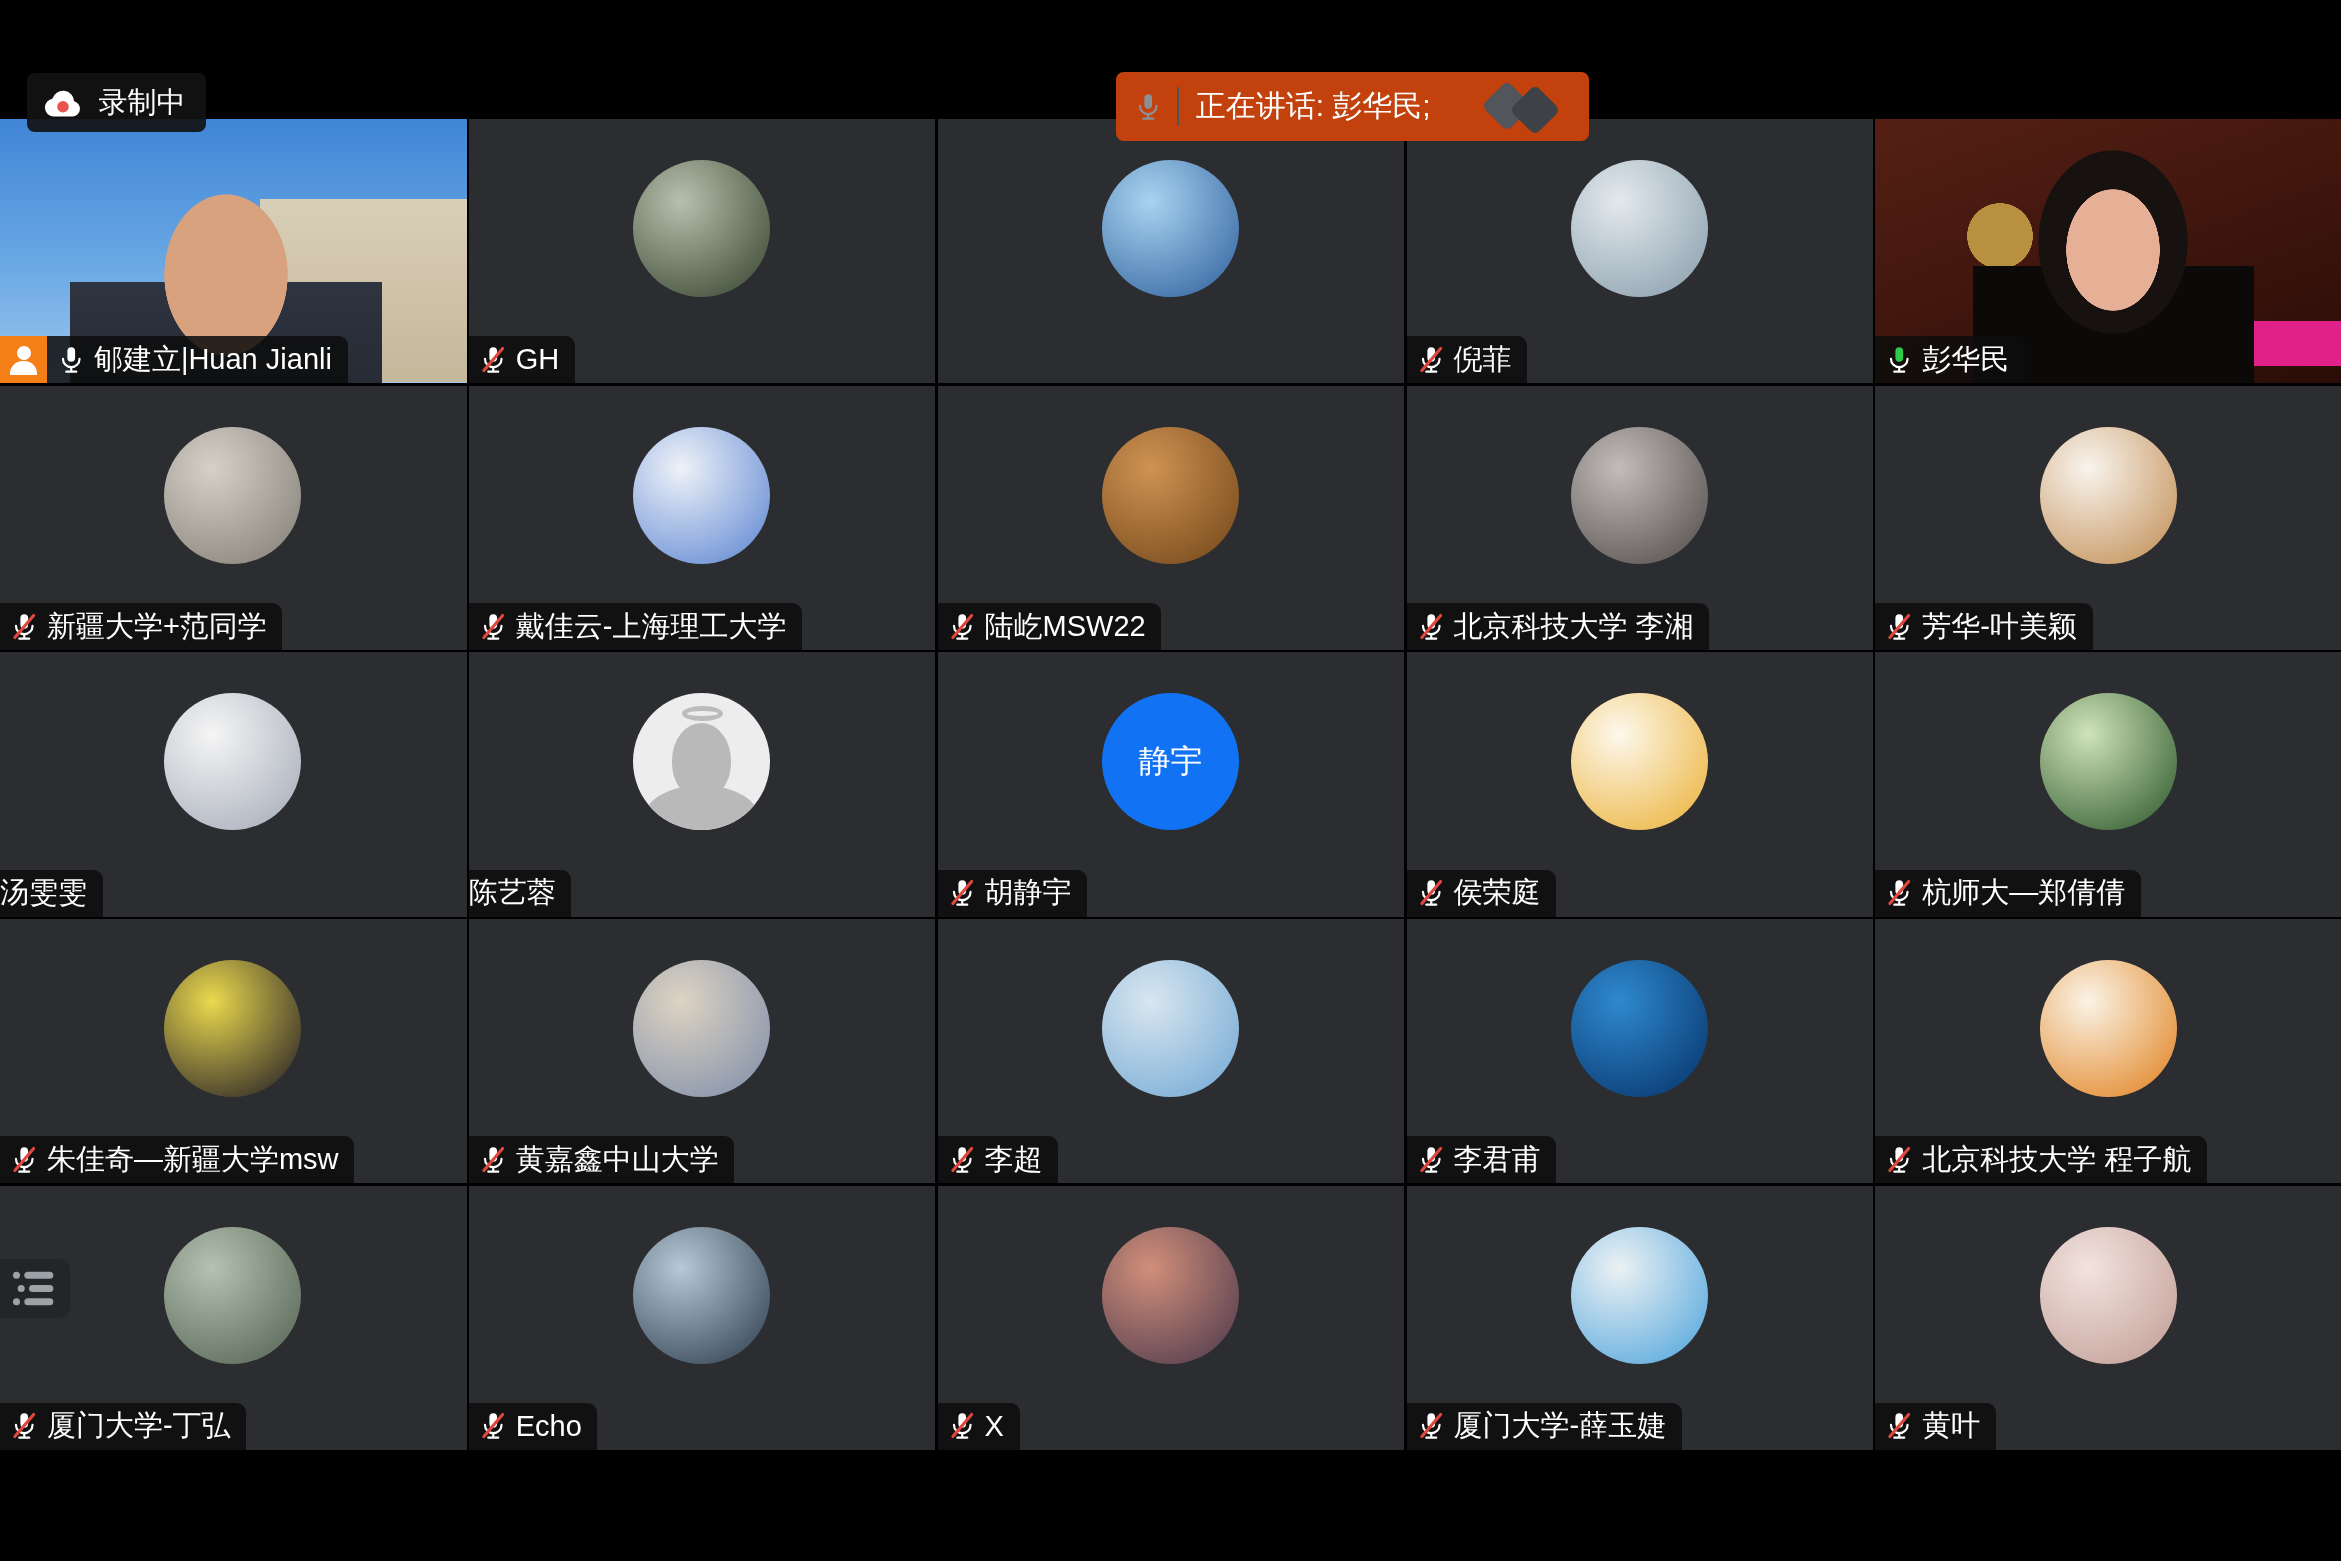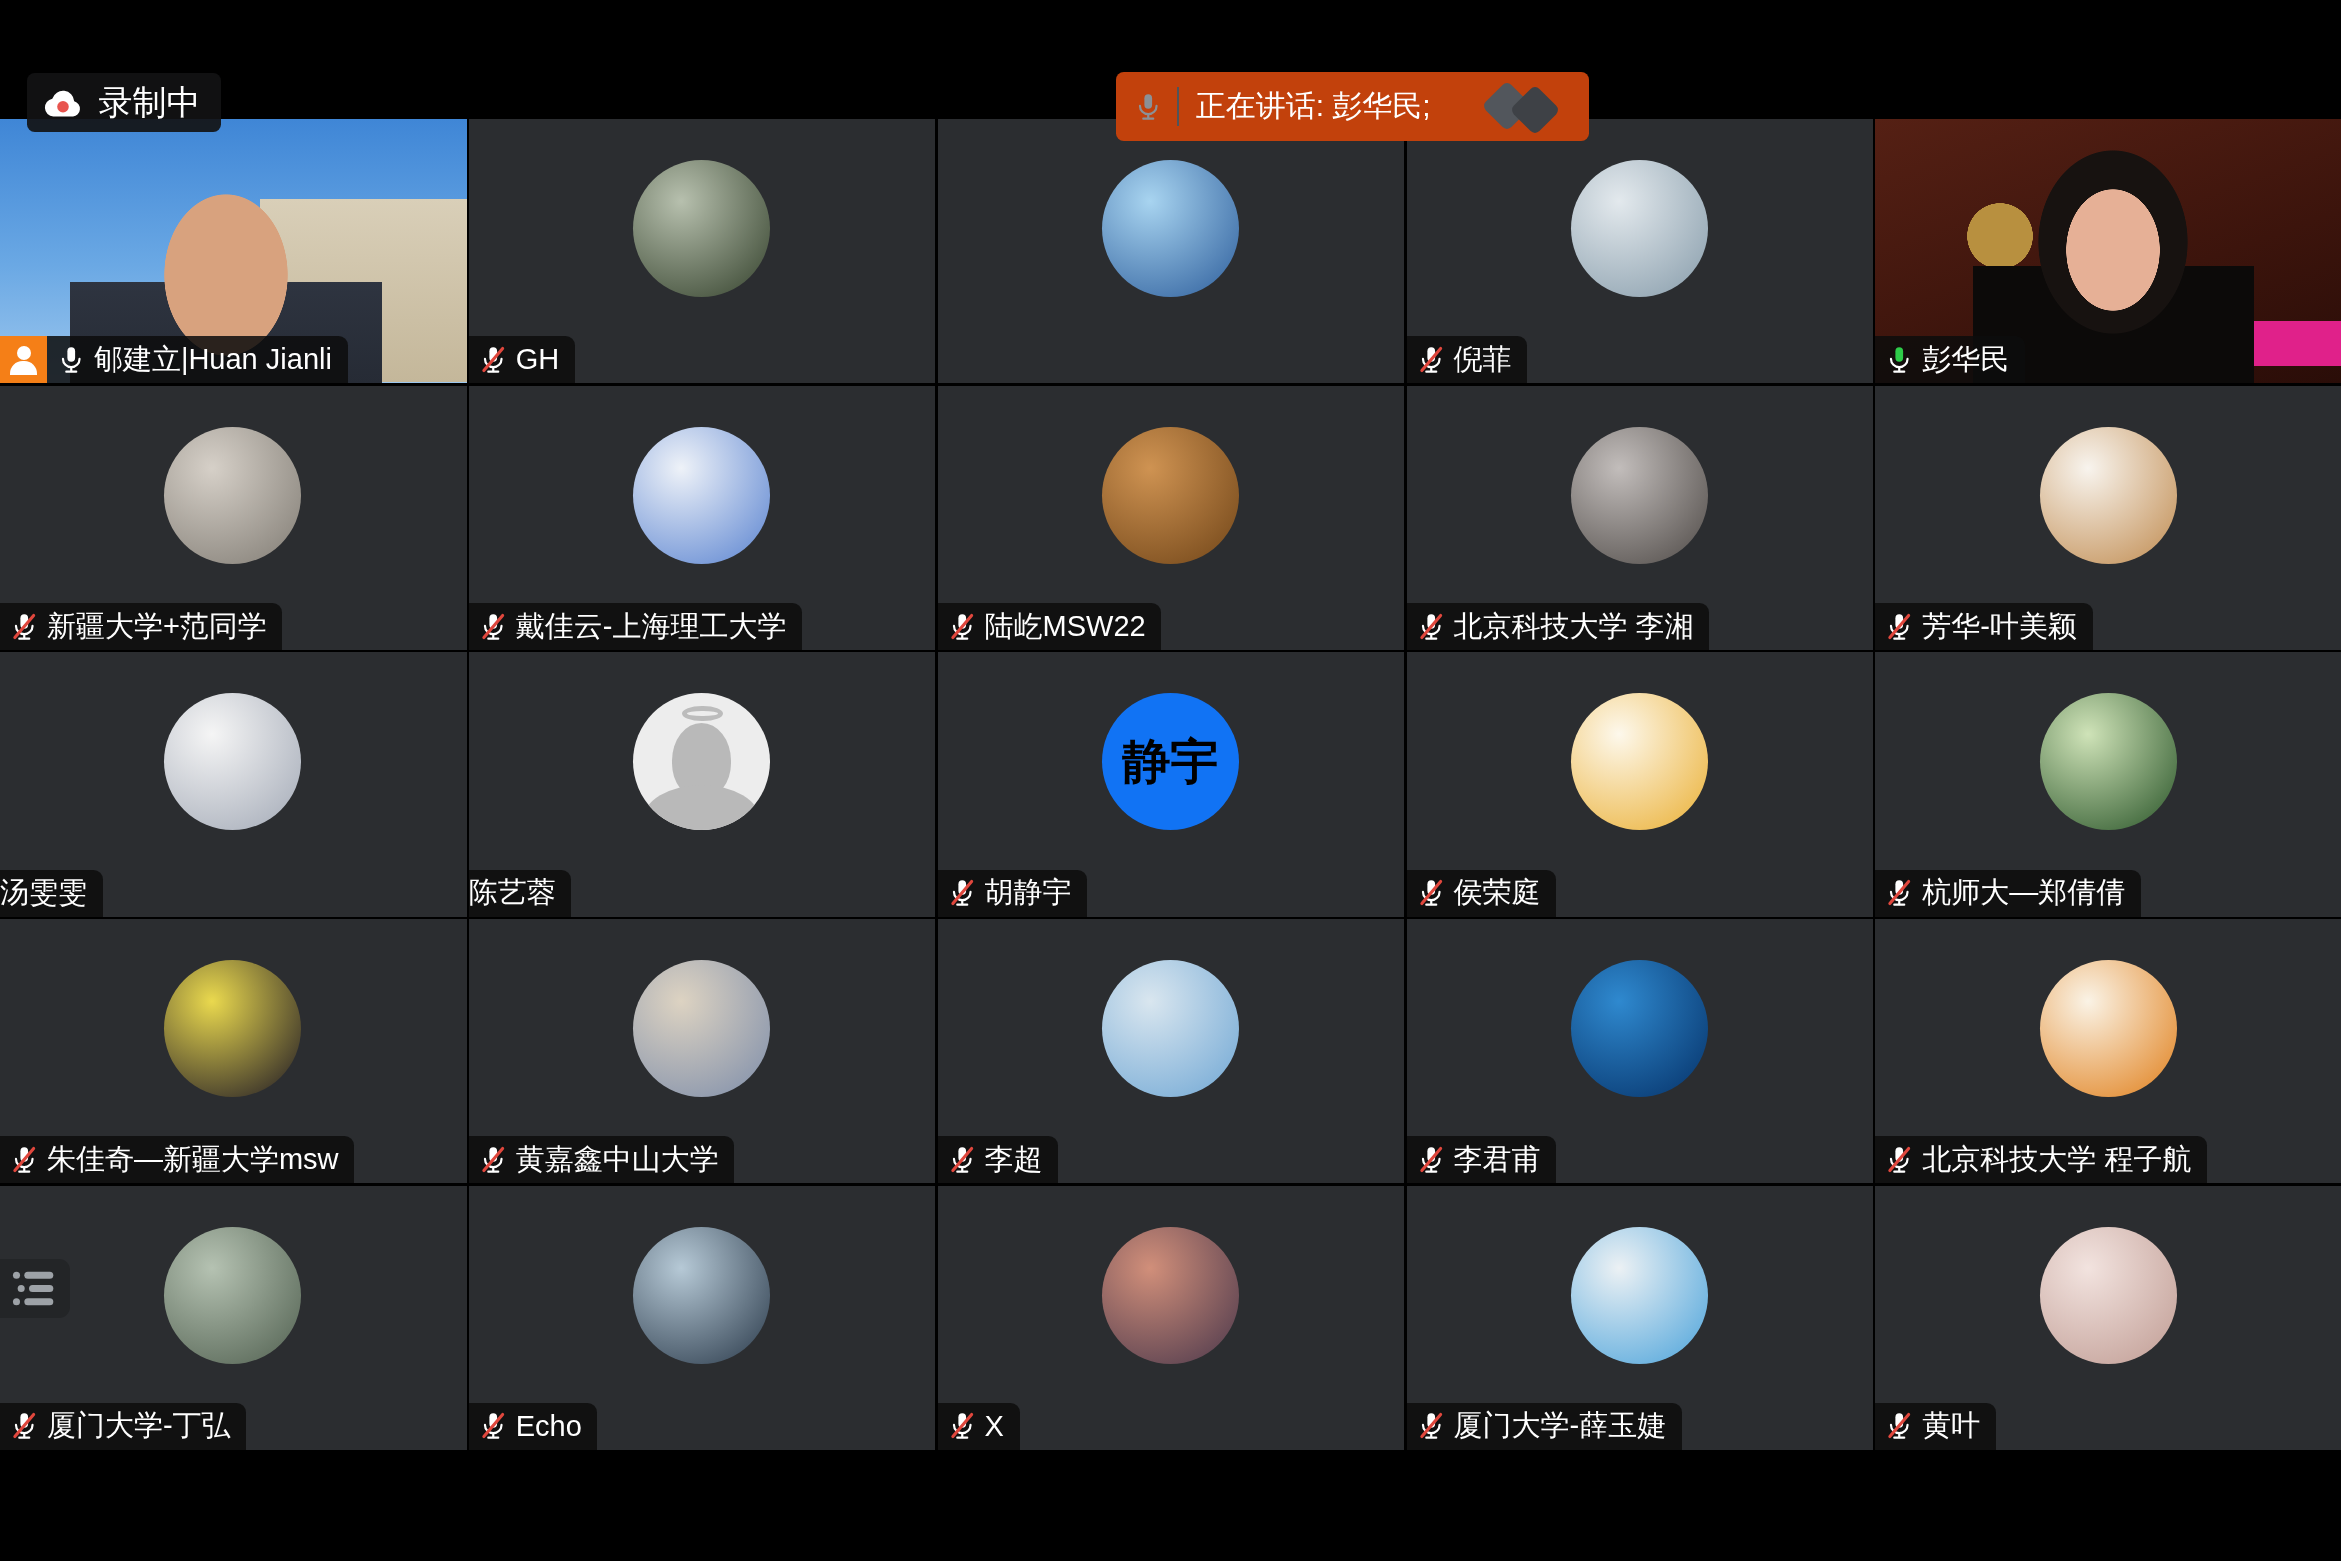--- a/index.html
+++ b/index.html
@@ -2,42 +2,42 @@
 <html style="font-size:12.5px"><head>
 <meta charset="utf-8">
 <style>
   html,body{margin:0;padding:0;background:#000;}
   #screen{position:relative;width:2342px;height:1561px;background:#000;overflow:hidden;
           font-family:"Liberation Sans","DejaVu Sans",sans-serif;color:#fff;}
 
   
   .rec-badge{position:absolute;left:27px;top:73px;height:59px;padding:0 20px 0 14px;
              background:rgba(18,18,20,.92);border-radius:7.8px;display:flex;align-items:center;gap:12.5px;z-index:20;}
-  .rec-badge .txt{font-size:34px;color:#fff;}
+  .rec-badge .txt{font-size:29px;color:#fff;}
   .cloud{position:relative;width:45px;height:34px;}
   .cloud svg{width:100%;height:100%;}
   .speak-banner{position:absolute;left:1116px;top:72px;width:473px;height:69px;background:#c2410c;
                 border-radius:7.8px;display:flex;align-items:center;z-index:20;padding:0 19px;box-sizing:border-box;}
   .speak-banner .mic{width:26.5px;height:34px;flex:0 0 auto;}
   .speak-banner .divider{width:1.6px;height:39px;background:#50545a;margin:0 17px 0 15.6px;}
   .speak-banner .txt{font-size:30px;white-space:nowrap;}
   .banner-logo{position:absolute;right:20px;top:12.5px;width:86px;height:45px;}
   .banner-logo .d1,.banner-logo .d2{position:absolute;width:36px;height:36px;border-radius:6.2px;transform:rotate(45deg);}
   .banner-logo .d1{left:6.2px;top:3.9px;background:#52565c;}
   .banner-logo .d2{left:34px;top:7.8px;background:#3e4146;}
 
   
   #grid{position:absolute;left:0;top:119px;width:2342px;height:1331px;display:grid;
         grid-template-columns:repeat(5,1fr);grid-auto-rows:1fr;gap:2.3px;background:#000;}
   .tile{position:relative;background:#2b2d30;overflow:hidden;}
   .tile.speaking{outline:3.9px solid #21c045;outline-offset:-3.9px;}
 
   
   .avatar{position:absolute;left:50%;top:41px;width:137px;height:137px;margin-left:-69px;border-radius:50%;
-          display:flex;align-items:center;justify-content:center;font-size:48px;color:#000000;overflow:hidden;font-weight:bold;}
+          display:flex;align-items:center;justify-content:center;font-size:32px;color:#ffffff;overflow:hidden;}
   .sil-halo{position:absolute;top:12.5px;left:50%;width:41px;height:15.6px;margin-left:-20px;border:5.5px solid #bcbcbc;border-radius:50%;box-sizing:border-box;}
   .sil-head{position:absolute;top:30px;left:50%;width:59px;height:75px;margin-left:-30px;background:#b9b9b9;border-radius:50% 50% 46% 46%;}
   .sil-body{position:absolute;top:92px;left:50%;width:117px;height:70px;margin-left:-59px;background:#b9b9b9;border-radius:50% 50% 0 0;}
 
   
   .videobg{position:absolute;inset:0;}
   .scene-a{background:
       radial-gradient(ellipse 62px 81px at 226px 156px,#d8a27e 99%,rgba(0,0,0,0) 100%),
       linear-gradient(#2e3440,#262b35) ,
       linear-gradient(#d9cfb8,#c4b79a),

